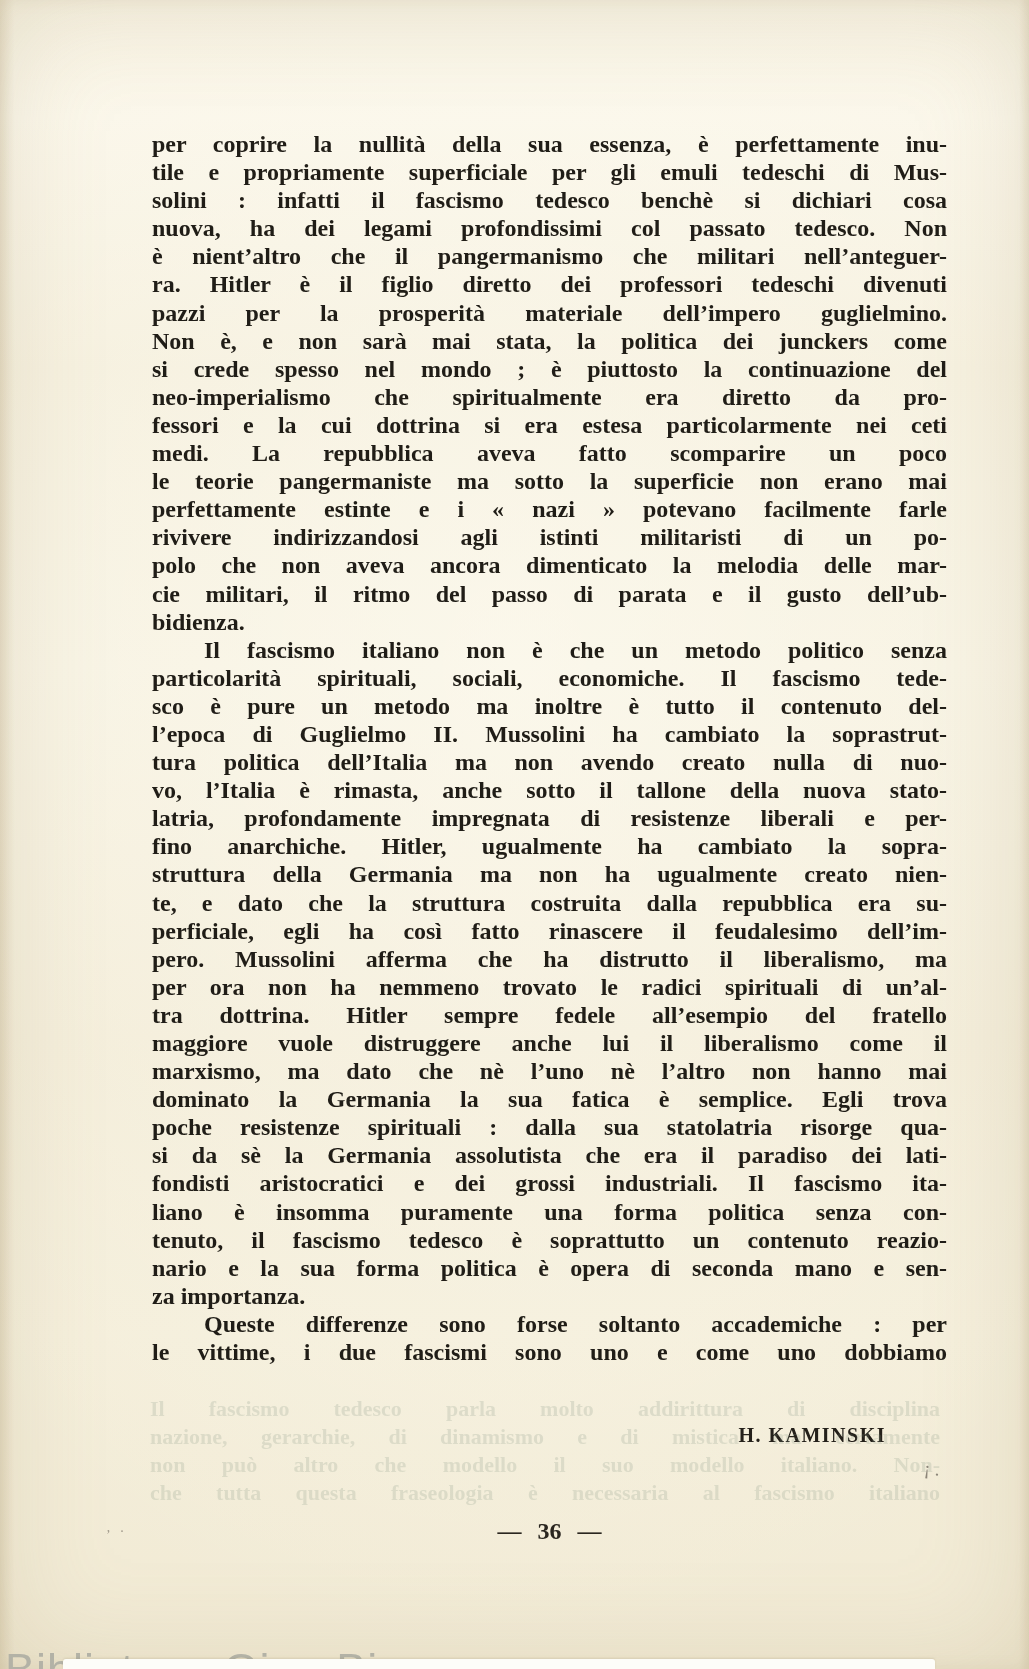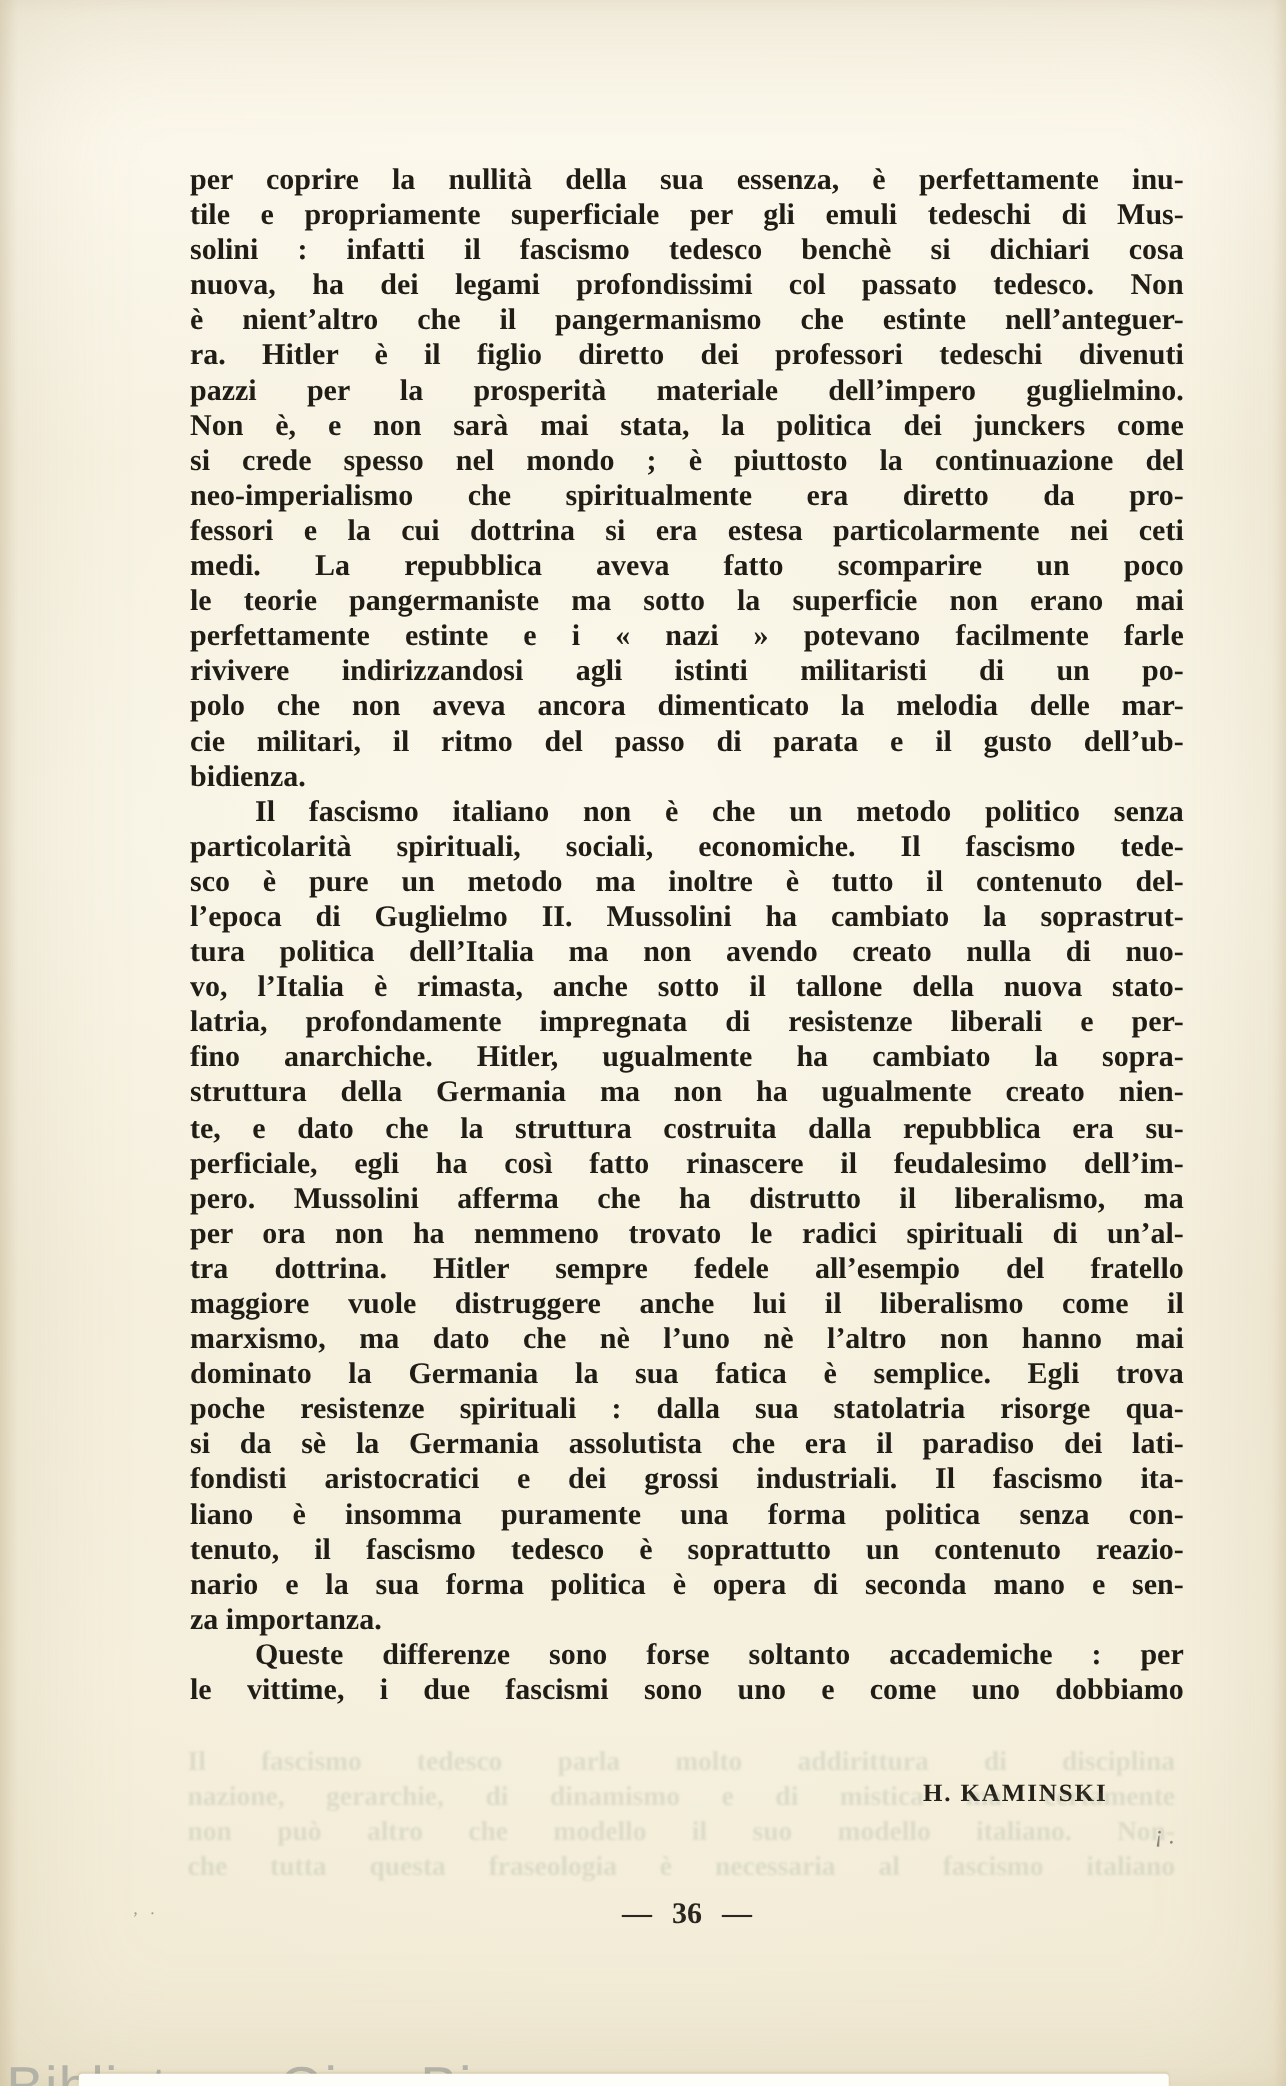--- a/index.html
+++ b/index.html
@@ -125,21 +125,21 @@
 <body>
 
 <div class="page">
 
   <div class="text-block" id="body-text">
       <div class="para">
         <div class="line">per coprire la nullità della sua essenza, è perfettamente inu-</div>
         <div class="line">tile e propriamente superficiale per gli emuli tedeschi di Mus-</div>
         <div class="line">solini : infatti il fascismo tedesco benchè si dichiari cosa</div>
         <div class="line">nuova, ha dei legami profondissimi col passato tedesco. Non</div>
-        <div class="line">è nient’altro che il pangermanismo che estinte nell’anteguer-</div>
+        <div class="line">è nient’altro che il pangermanismo che militari nell’anteguer-</div>
         <div class="line">ra. Hitler è il figlio diretto dei professori tedeschi divenuti</div>
         <div class="line">pazzi per la prosperità materiale dell’impero guglielmino.</div>
         <div class="line">Non è, e non sarà mai stata, la politica dei junckers come</div>
         <div class="line">si crede spesso nel mondo ; è piuttosto la continuazione del</div>
         <div class="line">neo-imperialismo che spiritualmente era diretto da pro-</div>
         <div class="line">fessori e la cui dottrina si era estesa particolarmente nei ceti</div>
         <div class="line">medi. La repubblica aveva fatto scomparire un poco</div>
         <div class="line">le teorie pangermaniste ma sotto la superficie non erano mai</div>
         <div class="line">perfettamente estinte e i « nazi » potevano facilmente farle</div>
         <div class="line">rivivere indirizzandosi agli istinti militaristi di un po-</div>

